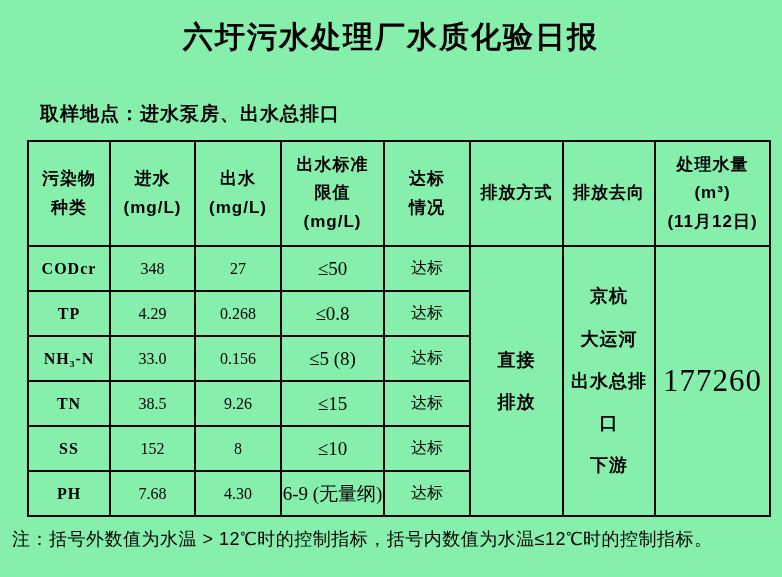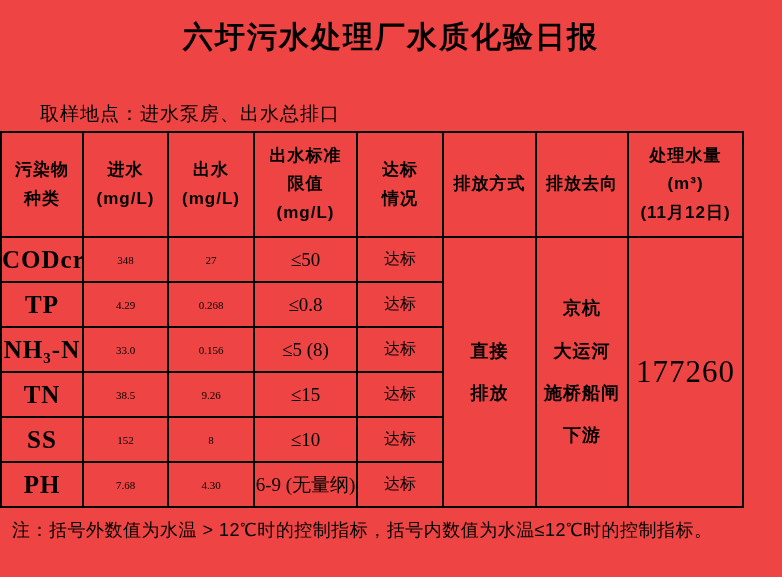--- a/index.html
+++ b/index.html
@@ -4,48 +4,49 @@
 <style>
   html, body {
     margin: 0;
     padding: 0;
     background: #ffffff;
   }
   .page {
     position: relative;
     width: 782px;
     height: 577px;
-    background: #ef4444;
+    background: #86efac;
     color: #000;
     font-family: "Liberation Sans", sans-serif;
     overflow: hidden;
   }
   .title {
     margin: 0;
     padding-top: 20px;
     text-align: center;
     font-size: 30px;
     font-weight: bold;
     letter-spacing: 2px;
     line-height: 1.1;
   }
   .info-row {
     display: flex;
     justify-content: space-between;
     align-items: baseline;
-    margin: 48px 16px 4px 40px;
+    margin: 48px 16px 13px 40px;
     font-size: 19px;
-    font-weight: normal;
+    font-weight: bold;
     letter-spacing: 1px;
     gap: 16px;
   }
   table.report {
     border-collapse: collapse;
     table-layout: fixed;
     width: 742px;
+    margin-left: 27px;
   }
   table.report th,
   table.report td {
     border: 2px solid #000;
     text-align: center;
     vertical-align: middle;
     padding: 0;
     overflow: hidden;
   }
   table.report thead th {
@@ -55,26 +56,26 @@
     white-space: pre-line;
     line-height: 1.65;
     letter-spacing: 1px;
   }
   table.report tbody td {
     height: 43px;
   }
   td.pollutant {
     font-family: "Liberation Serif", "DejaVu Serif", serif;
     font-weight: bold;
-    font-size: 25px;
+    font-size: 16px;
     letter-spacing: 1px;
   }
   td.num {
     font-family: "Liberation Serif", "DejaVu Serif", serif;
-    font-size: 11px;
+    font-size: 16px;
   }
   td.limit {
     font-family: "Liberation Serif", "DejaVu Serif", serif;
     font-size: 19px;
   }
   td.status {
     font-size: 16px;
   }
   td.merged {
     font-size: 18px;
@@ -140,21 +141,21 @@
       <tr>
         <td class="pollutant">CODcr</td>
         <td class="num">348</td>
         <td class="num">27</td>
         <td class="limit">≤50</td>
         <td class="status">达标</td>
         <td class="merged" rowspan="6">直接
 排放</td>
         <td class="merged" rowspan="6">京杭
 大运河
-施桥船闸
+出水总排口
 下游</td>
         <td class="volume" rowspan="6">177260</td>
       </tr>
       <tr>
         <td class="pollutant">TP</td>
         <td class="num">4.29</td>
         <td class="num">0.268</td>
         <td class="limit">≤0.8</td>
         <td class="status">达标</td>
       </tr>

